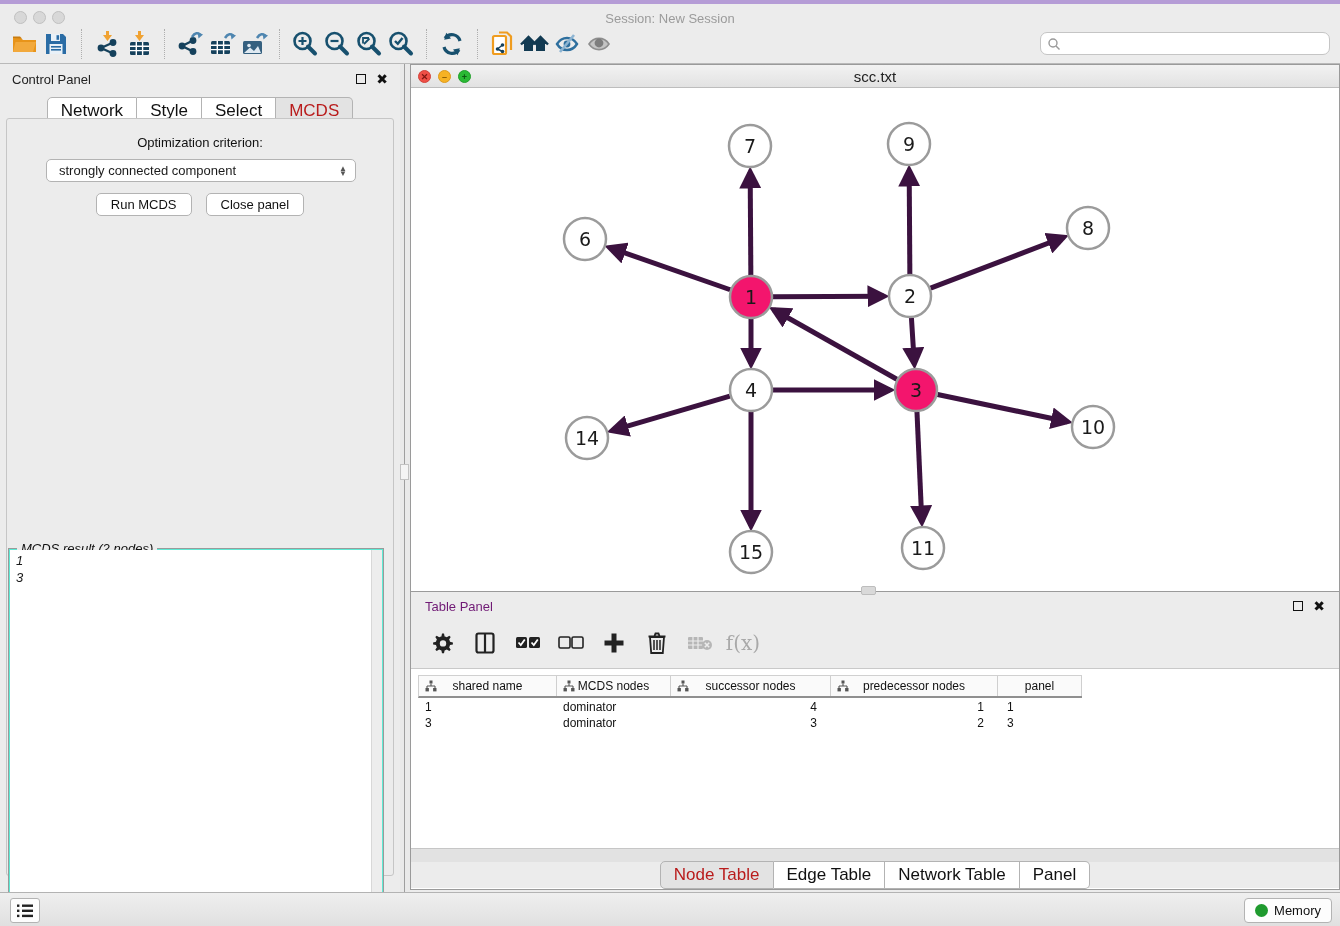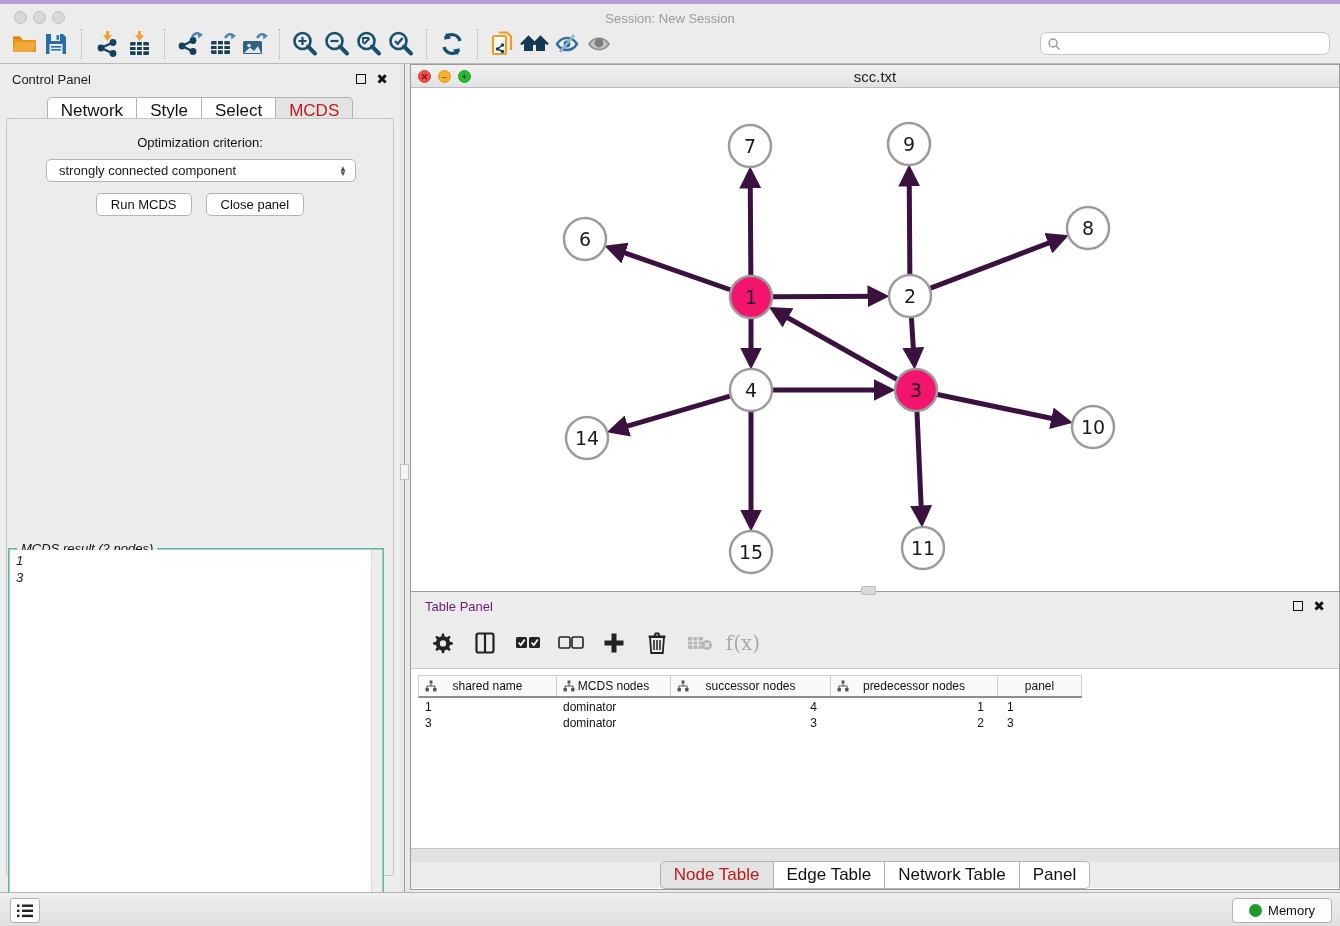--- a/index.html
+++ b/index.html
@@ -120,21 +120,21 @@
   .tp-tabs { position:absolute; left:0; top:270px; width:100%; height:26px;
     display:flex; justify-content:center; align-items:center; background:#ececec; }
 
   
   .statusbar { left:0; top:892px; width:1340px; height:34px;
     background:linear-gradient(#efefef,#e0e0e0); border-top:1px solid #b3b3b3; }
   .sb-left-btn { position:absolute; left:10px; top:5px; width:30px; height:25px; background:#fdfdfd;
     border:1px solid #b3b3b3; border-radius:3px; display:flex; align-items:center; justify-content:center; }
   .memory-btn { position:absolute; right:8px; top:5px; height:25px; background:#fdfdfd;
     border:1px solid #b3b3b3; border-radius:4px; display:flex; align-items:center; gap:6px;
-    padding:0 16px; font-size:13px; color:#111; }
+    padding:0 10px; font-size:13px; color:#111; }
   .mem-dot { width:13px; height:13px; border-radius:50%; }
 </style>
 </head>
 <body>
 
 <div class="abs desktop-strip"></div>
 
 <div class="abs titlebar">
   <div class="tl-dots">
     <div class="tl-dot"></div>

